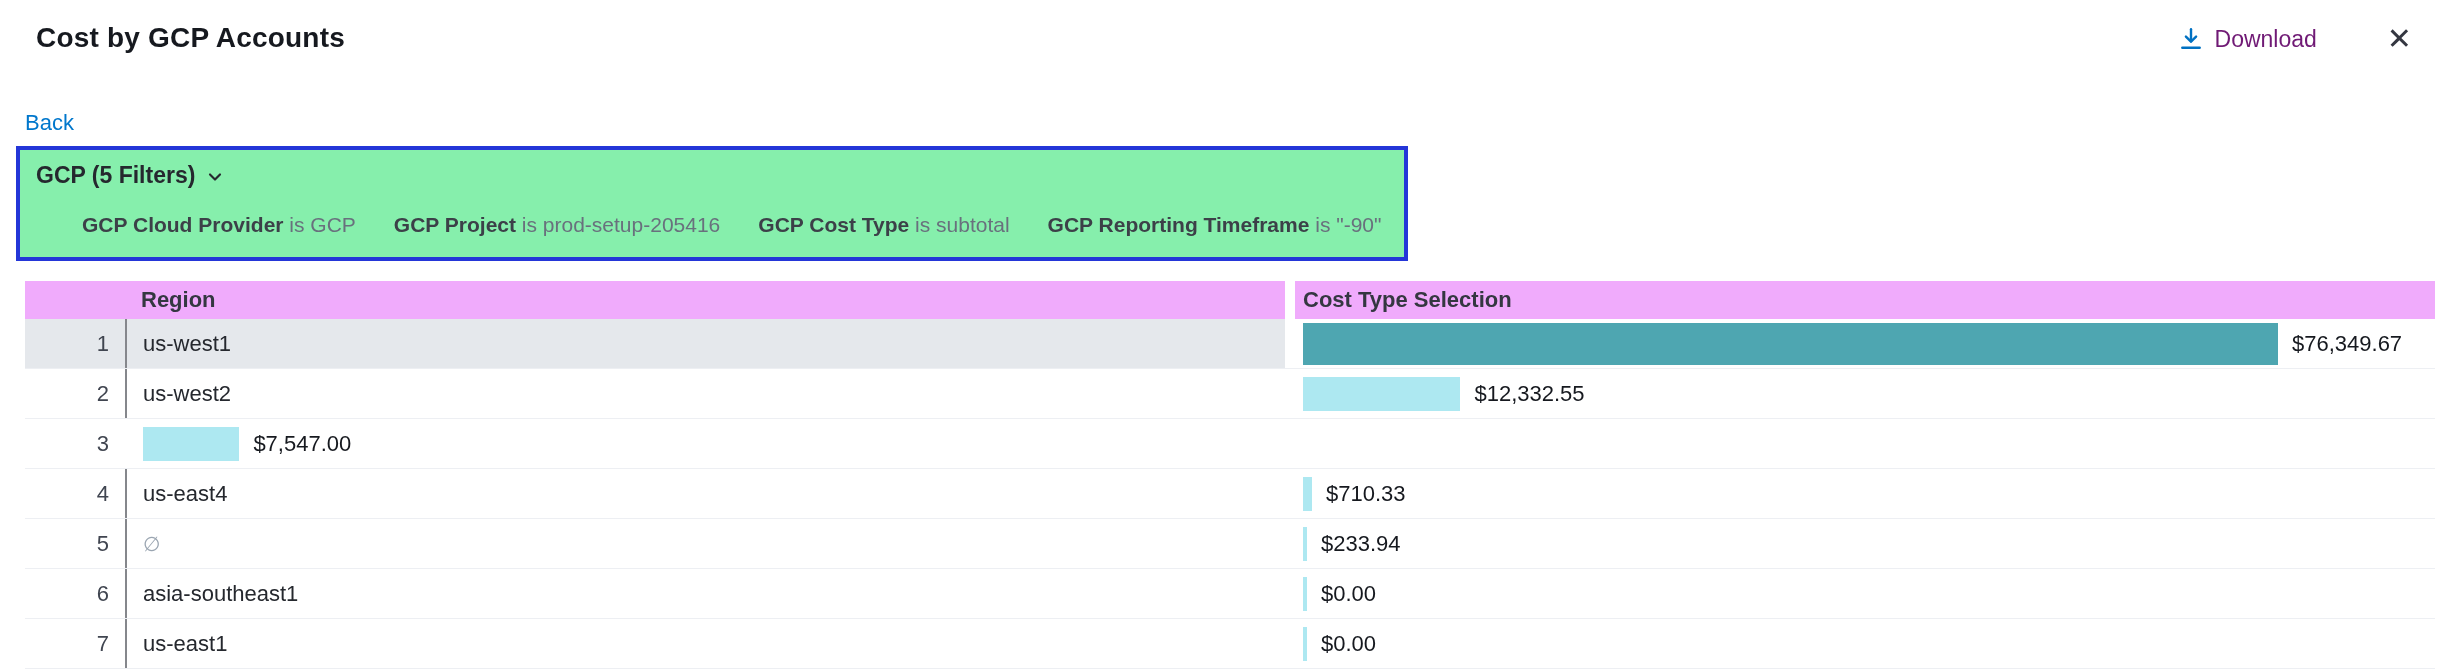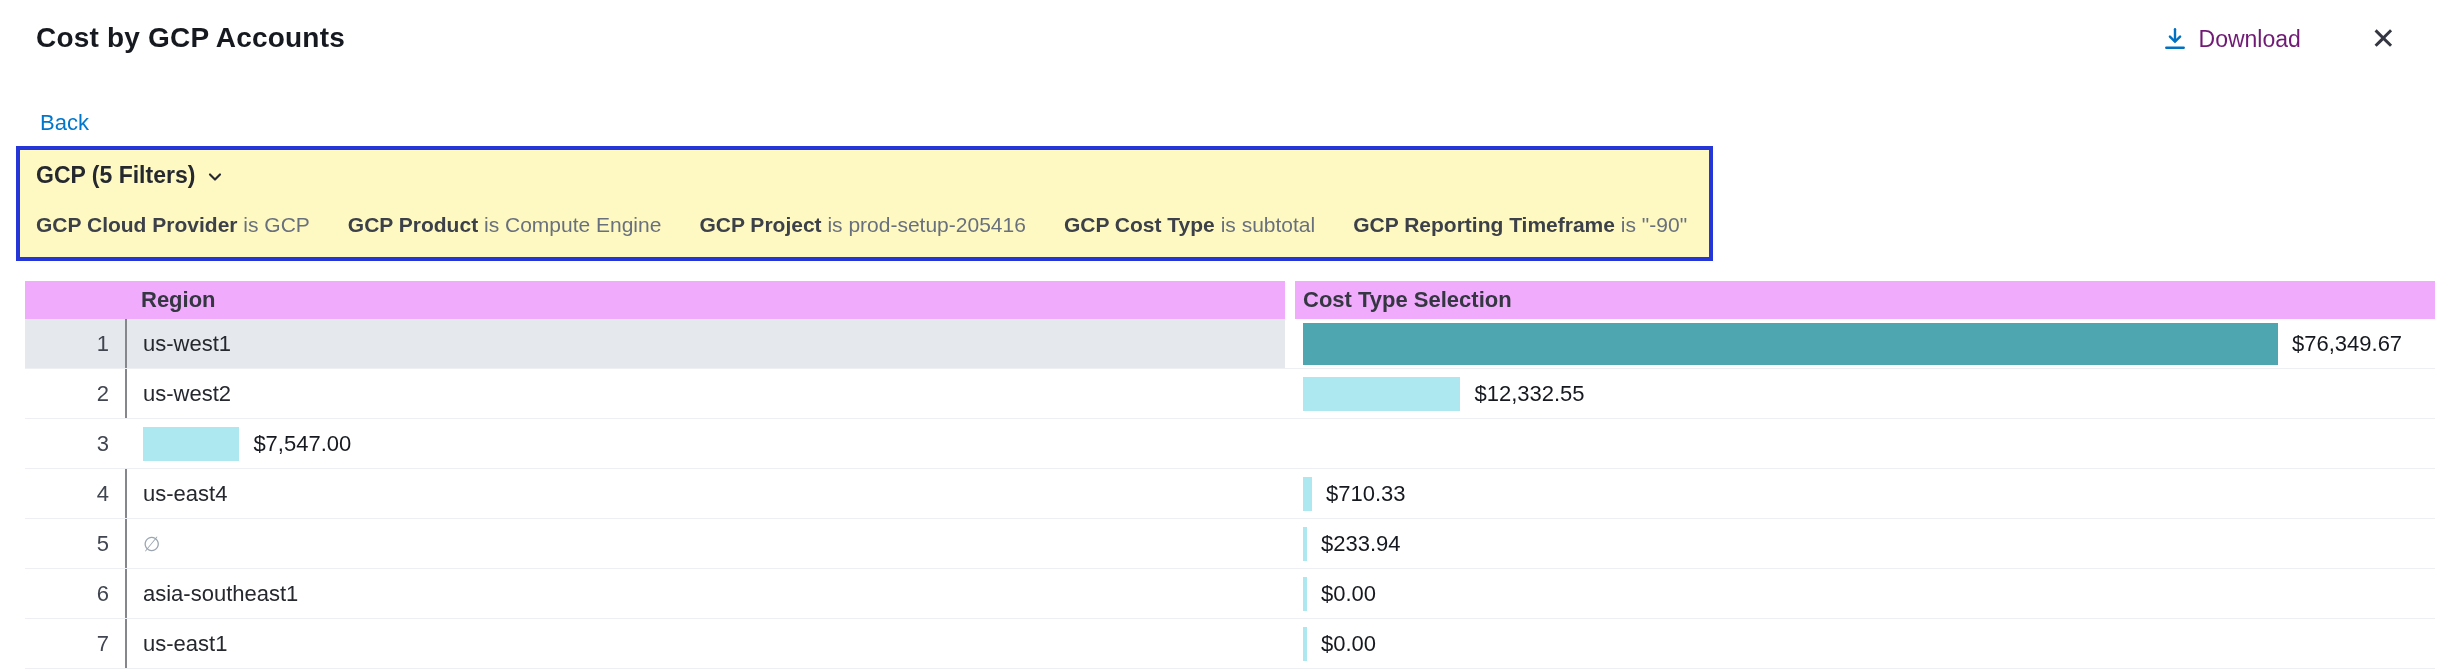--- a/index.html
+++ b/index.html
@@ -8,50 +8,50 @@
     font-family: "Liberation Sans", sans-serif;
     background: #ffffff;
     color: #16191f;
     overflow: hidden;
   }
   .page { width: 2448px; height: 672px; position: relative; }
 
   
   .topbar {
     display: flex; justify-content: space-between; align-items: flex-start;
-    padding: 22px 52px 0 36px;
+    padding: 22px 36px 0 36px;
   }
   .page-title { font-size: 28px; font-weight: 700; color: #16191f; letter-spacing: 0.2px; }
   .top-actions { display: flex; align-items: center; gap: 70px; padding-top: 2px; }
   .download-link {
     display: flex; align-items: center; gap: 12px;
     color: #701a75; font-size: 23px; cursor: pointer;
   }
   .download-link svg { display: block; }
   .close-btn { font-size: 30px; color: #343741; cursor: pointer; line-height: 1; }
 
   
   .back-link {
-    display: inline-block; margin: 56px 0 10px 40px;
+    display: inline-block; margin: 56px 0 10px 25px;
     color: #0077cc; font-size: 22px; cursor: pointer;
   }
 
   
   .filter-box {
     margin-left: 16px; display: inline-block;
     border: 4px solid #2436d8;
     padding: 12px 22px 20px 16px;
-    background: #fef9c3;
+    background: #86efac;
   }
   .filter-summary {
     display: inline-flex; align-items: center; gap: 10px;
     font-size: 23px; font-weight: 700; color: #25282e; cursor: pointer;
   }
   .filter-summary svg { display: block; margin-top: 3px; }
-  .filter-items { display: flex; gap: 38px; margin-top: 24px; }
+  .filter-items { display: flex; gap: 38px; margin-top: 24px; margin-left: 46px; }
   .filter-item { font-size: 21px; color: #69707d; white-space: nowrap; cursor: pointer; }
   .filter-item .f-field { color: #3c4048; font-weight: 700; }
 
   
   .table { margin: 20px 13px 0 25px; width: 2410px; font-size: 22px; }
   .t-header {
     display: flex; height: 38px; align-items: center;
     font-weight: 700; color: #343741;
   }
   .t-header .hcell { background: #f0abfc; height: 100%; display: flex; align-items: center; }
@@ -105,21 +105,20 @@
         <span>GCP (5 Filters)</span>
         <span>
           <svg width="20" height="20" viewBox="0 0 16 16" fill="none">
             <path d="M4 6l4 4 4-4" stroke="#25282e" stroke-width="1.7" stroke-linecap="round" stroke-linejoin="round"></path>
           </svg>
         </span>
       </div>
       <div class="filter-items">
   <span class="filter-item"><span class="f-field">GCP Cloud Provider</span><span> is GCP</span></span>
 
-  <span class="filter-item"><span class="f-field">GCP Product</span><span> is Compute Engine</span></span>
 
   <span class="filter-item"><span class="f-field">GCP Project</span><span> is prod-setup-205416</span></span>
 
   <span class="filter-item"><span class="f-field">GCP Cost Type</span><span> is subtotal</span></span>
 
   <span class="filter-item"><span class="f-field">GCP Reporting Timeframe</span><span> is "-90"</span></span>
 </div>
     </div>
   </div>
 

